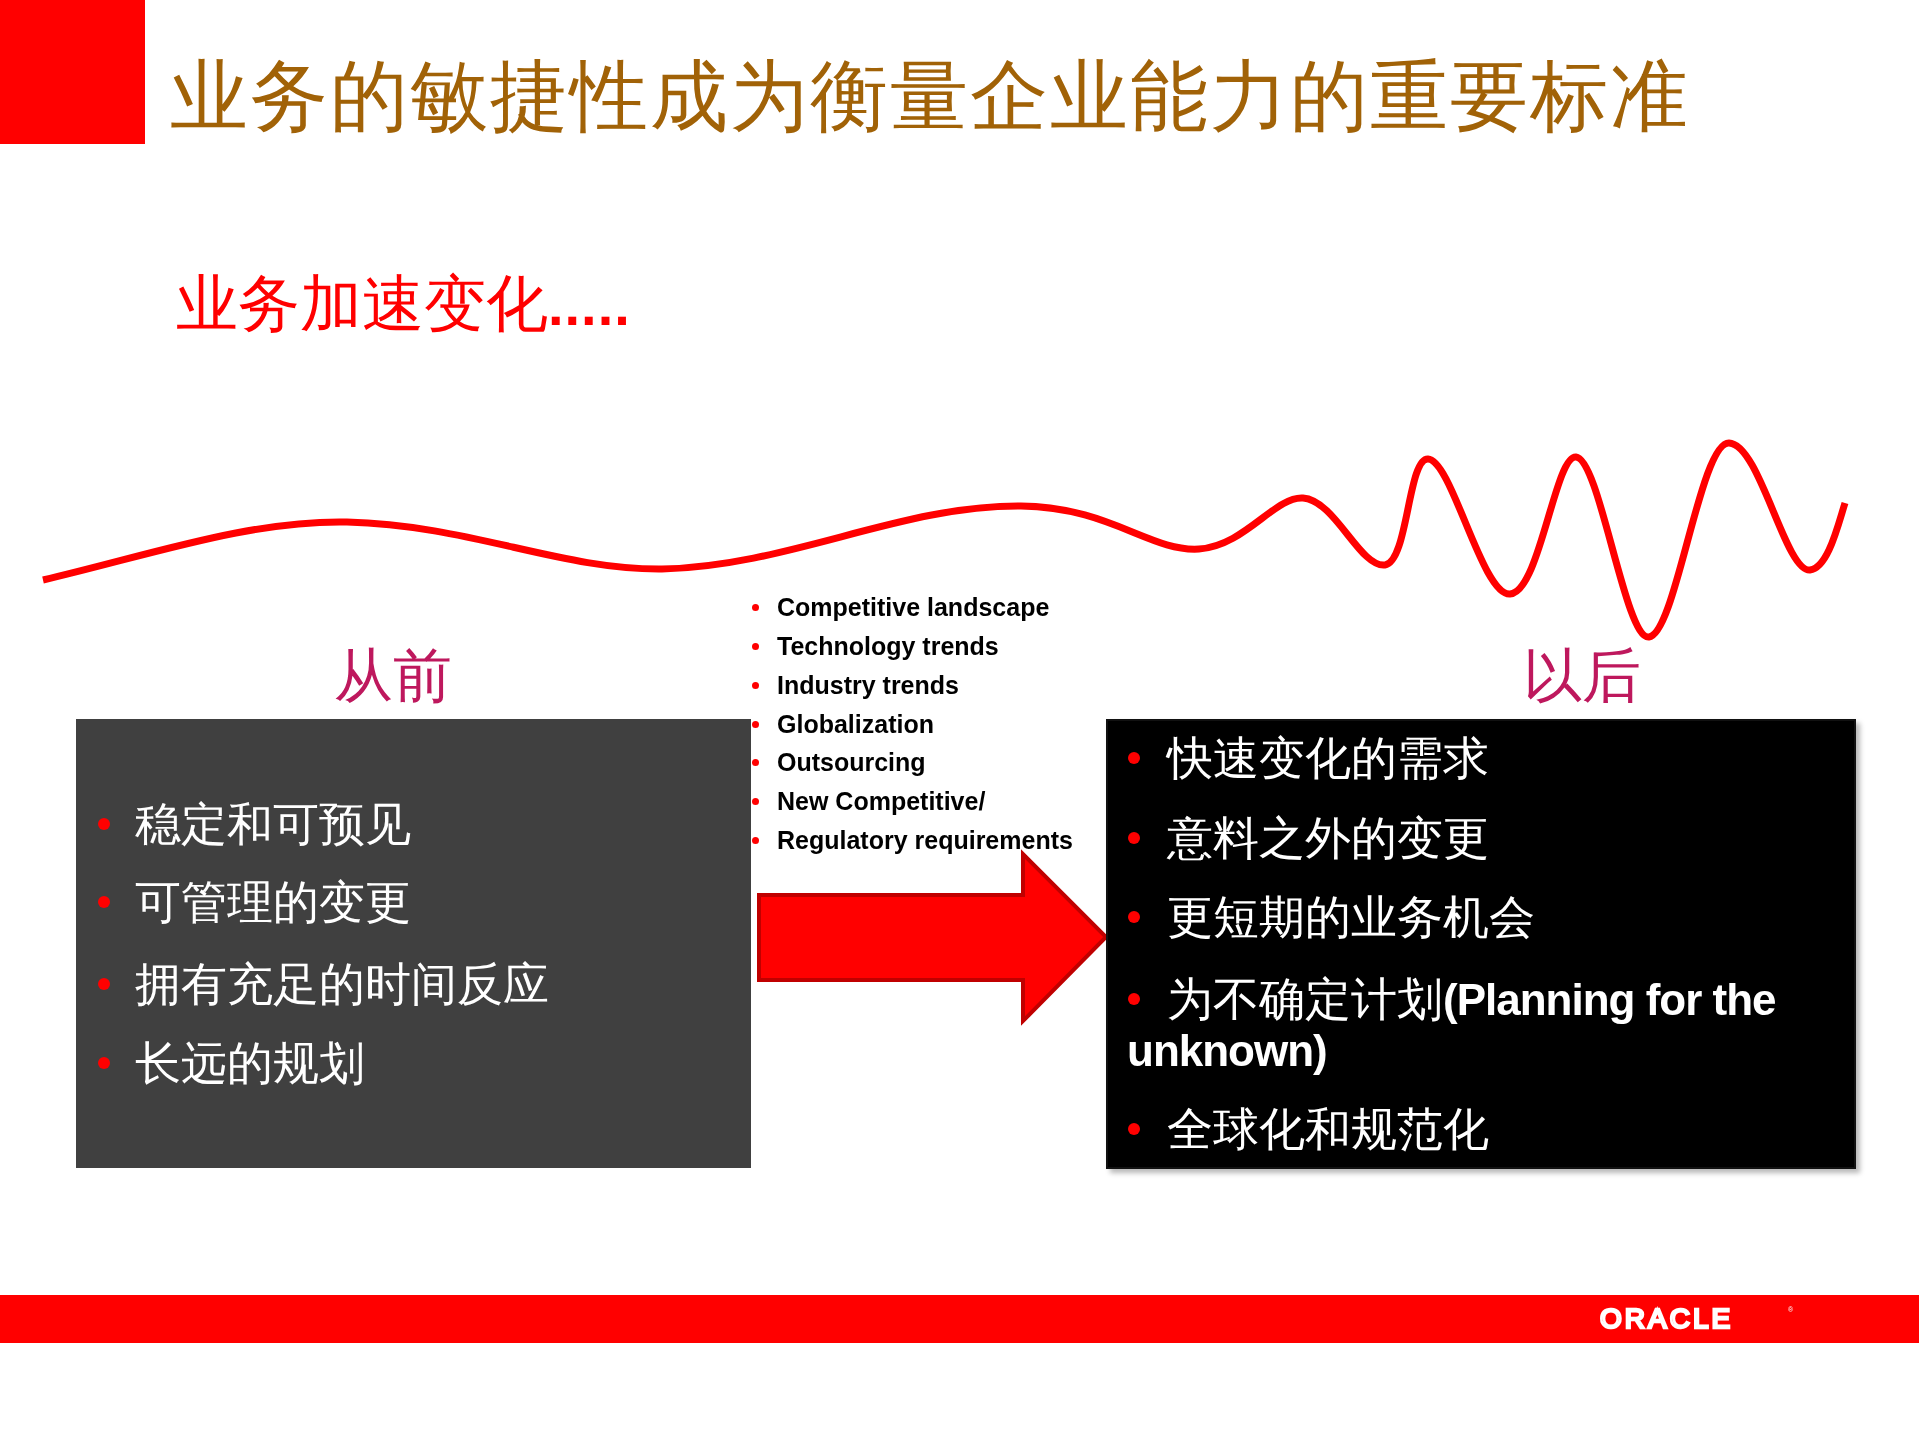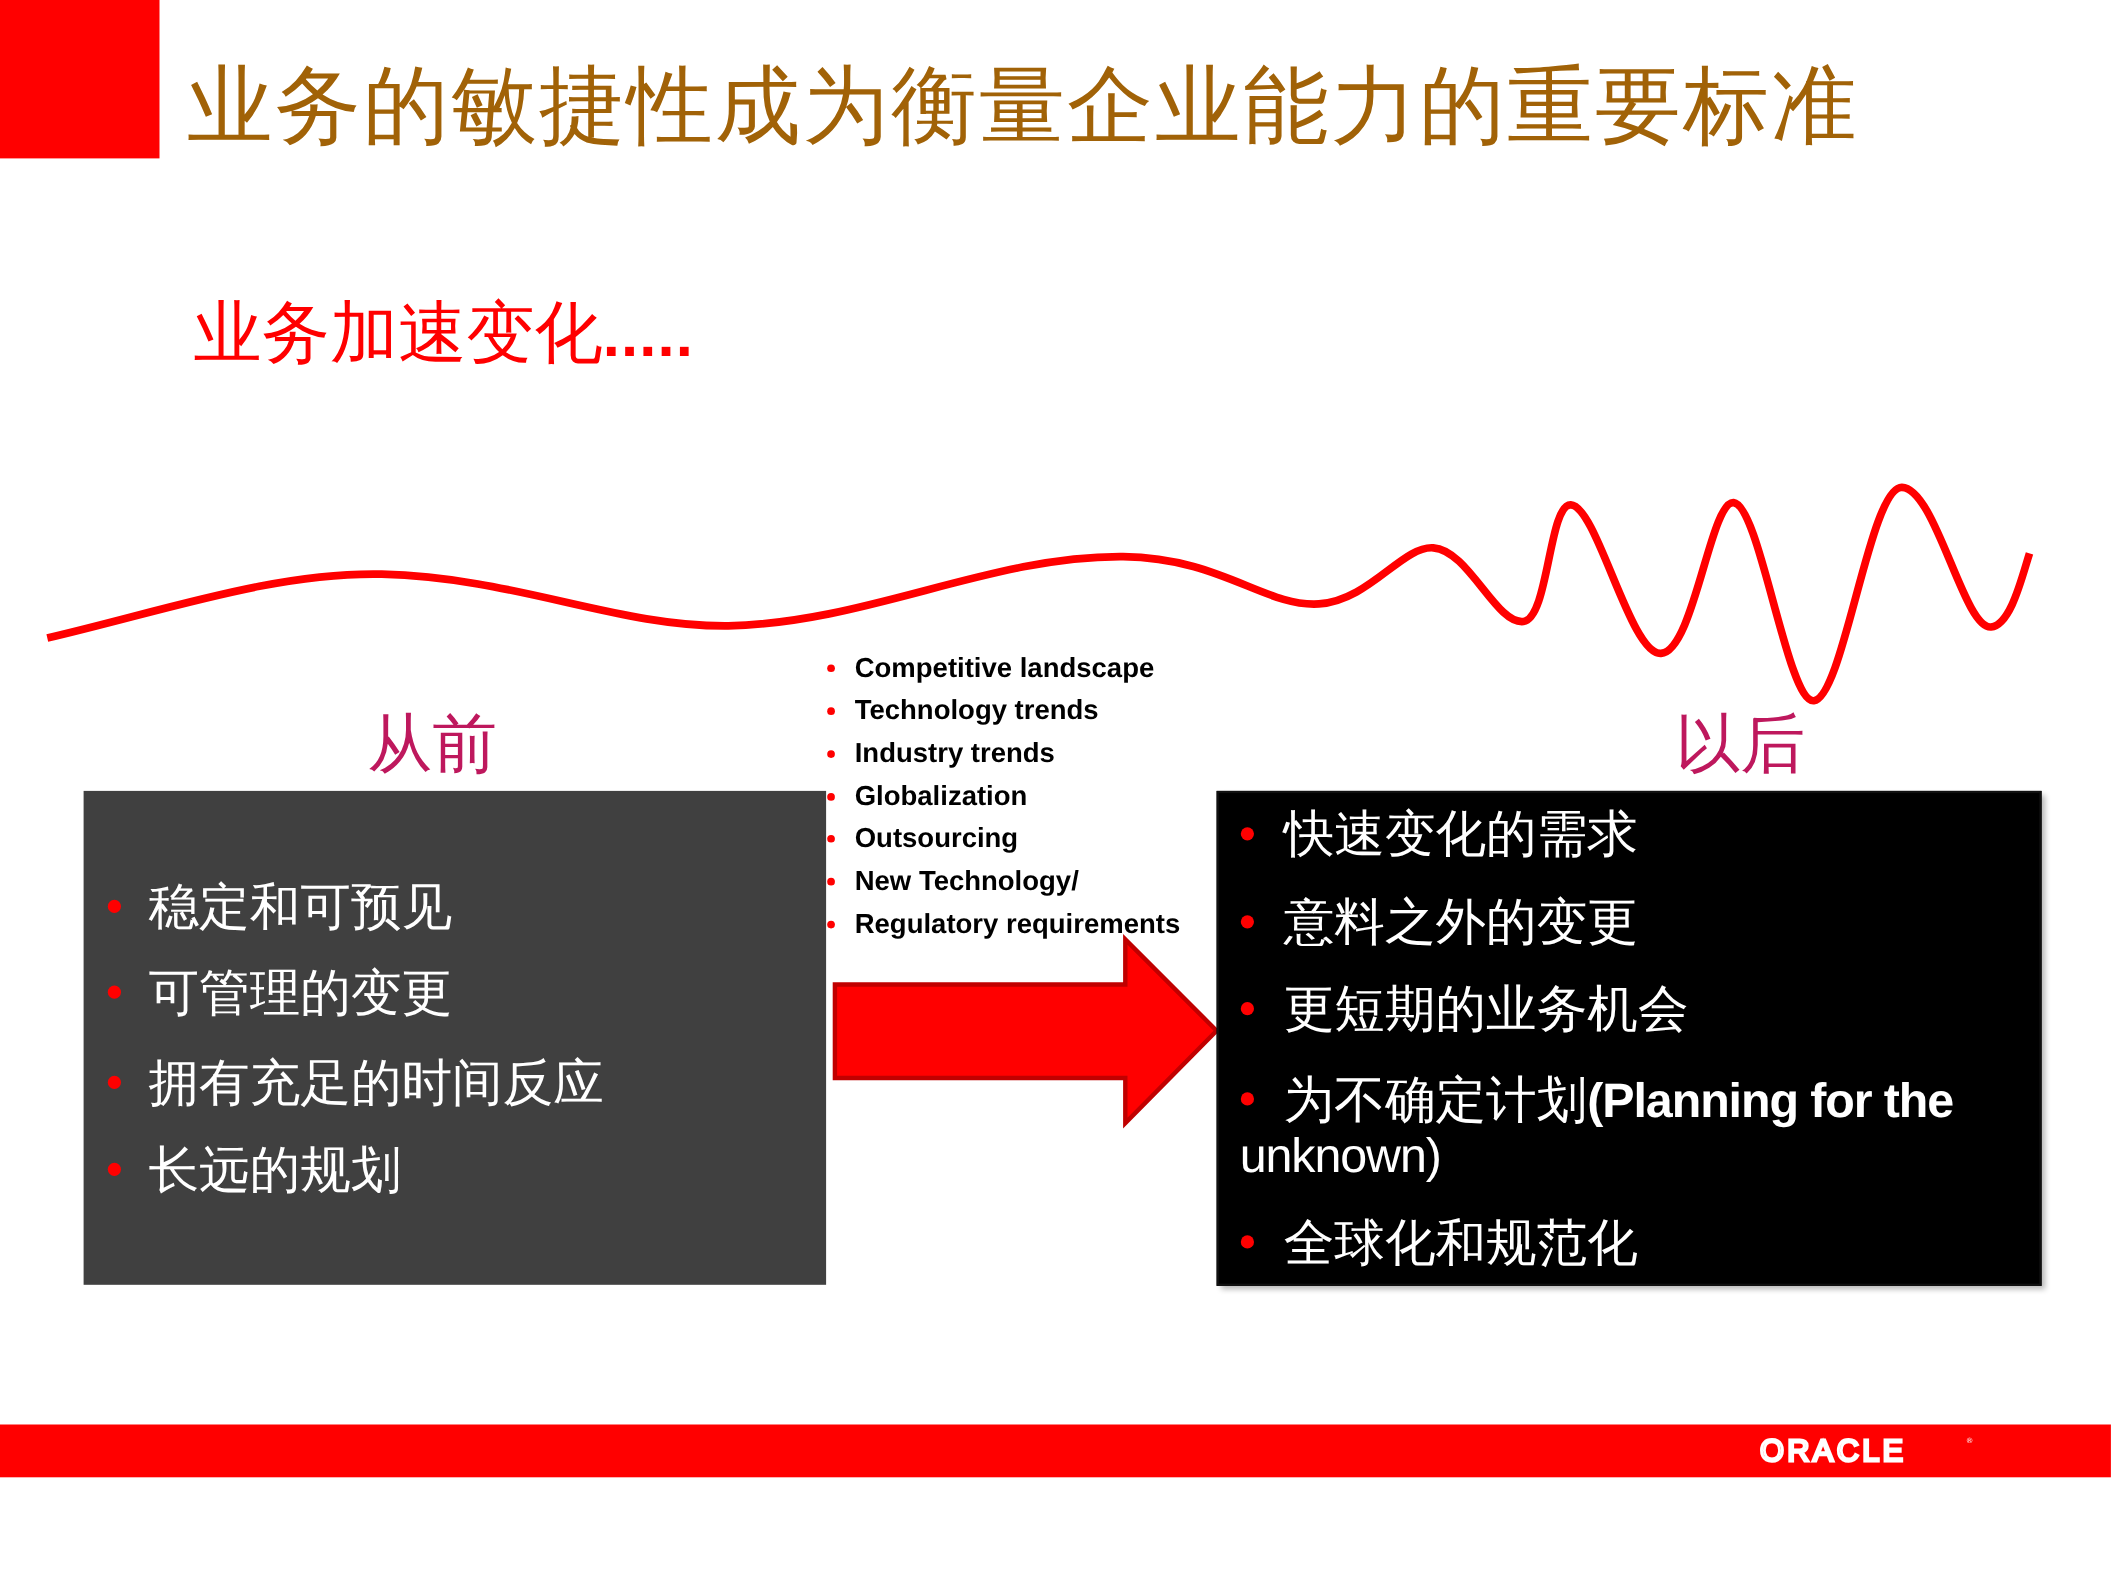--- a/index.html
+++ b/index.html
@@ -98,21 +98,21 @@
   <div class="factor" style="top:117px;">
     <span class="fdot"></span>
     <span class="ftxt">Globalization</span>
   </div>
   <div class="factor" style="top:155px;">
     <span class="fdot"></span>
     <span class="ftxt">Outsourcing</span>
   </div>
   <div class="factor" style="top:194px;">
     <span class="fdot"></span>
-    <span class="ftxt">New Technology/</span>
+    <span class="ftxt">New Competitive/</span>
   </div>
   <div class="factor" style="top:233px;">
     <span class="fdot"></span>
     <span class="ftxt">Regulatory requirements</span>
   </div>
 </div>
 
 <svg class="abs arrow" viewBox="750 845 370 190" width="370" height="190">
   <polygon points="759,895 1023,895 1023,854 1106,937 1023,1021 1023,980 759,980" fill="#ff0000" stroke="#c00000" stroke-width="4" stroke-linejoin="miter"></polygon>
 </svg>
@@ -131,21 +131,21 @@
     <span class="dot" style="left:20px;top:22px;"></span>
     <span class="txt" style="left:59px;top:0;">更短期的业务机会</span>
   </div>
   <div class="cn-item" style="top:250px;width:730px;">
     <span class="dot" style="left:20px;top:22px;"></span>
     <span class="txt" style="left:59px;top:0;">
       <span>为不确定计划</span><span class="en" style="font-weight:bold;font-size:44px;letter-spacing:-1px;">(Planning for the</span>
     </span>
   </div>
   <div class="cn-item" style="top:302px;width:700px;">
-    <span class="txt" style="left:19px;top:0;font-weight:normal;font-size:44px;letter-spacing:-1px;">unknown)</span>
+    <span class="txt" style="left:19px;top:0;font-weight:bold;font-size:44px;letter-spacing:-1px;">unknown)</span>
   </div>
   <div class="cn-item" style="top:380px;width:700px;">
     <span class="dot" style="left:20px;top:22px;"></span>
     <span class="txt" style="left:59px;top:0;">全球化和规范化</span>
   </div>
 </div>
 
 <div class="abs footer"></div>
 <svg class="abs logo" viewBox="0 0 200 30" width="200" height="30">
   <text x="2" y="24" font-family="Liberation Sans, sans-serif" font-size="28" font-weight="normal" fill="none" stroke="#ffffff" stroke-width="2.6" letter-spacing="3">ORACLE</text>

